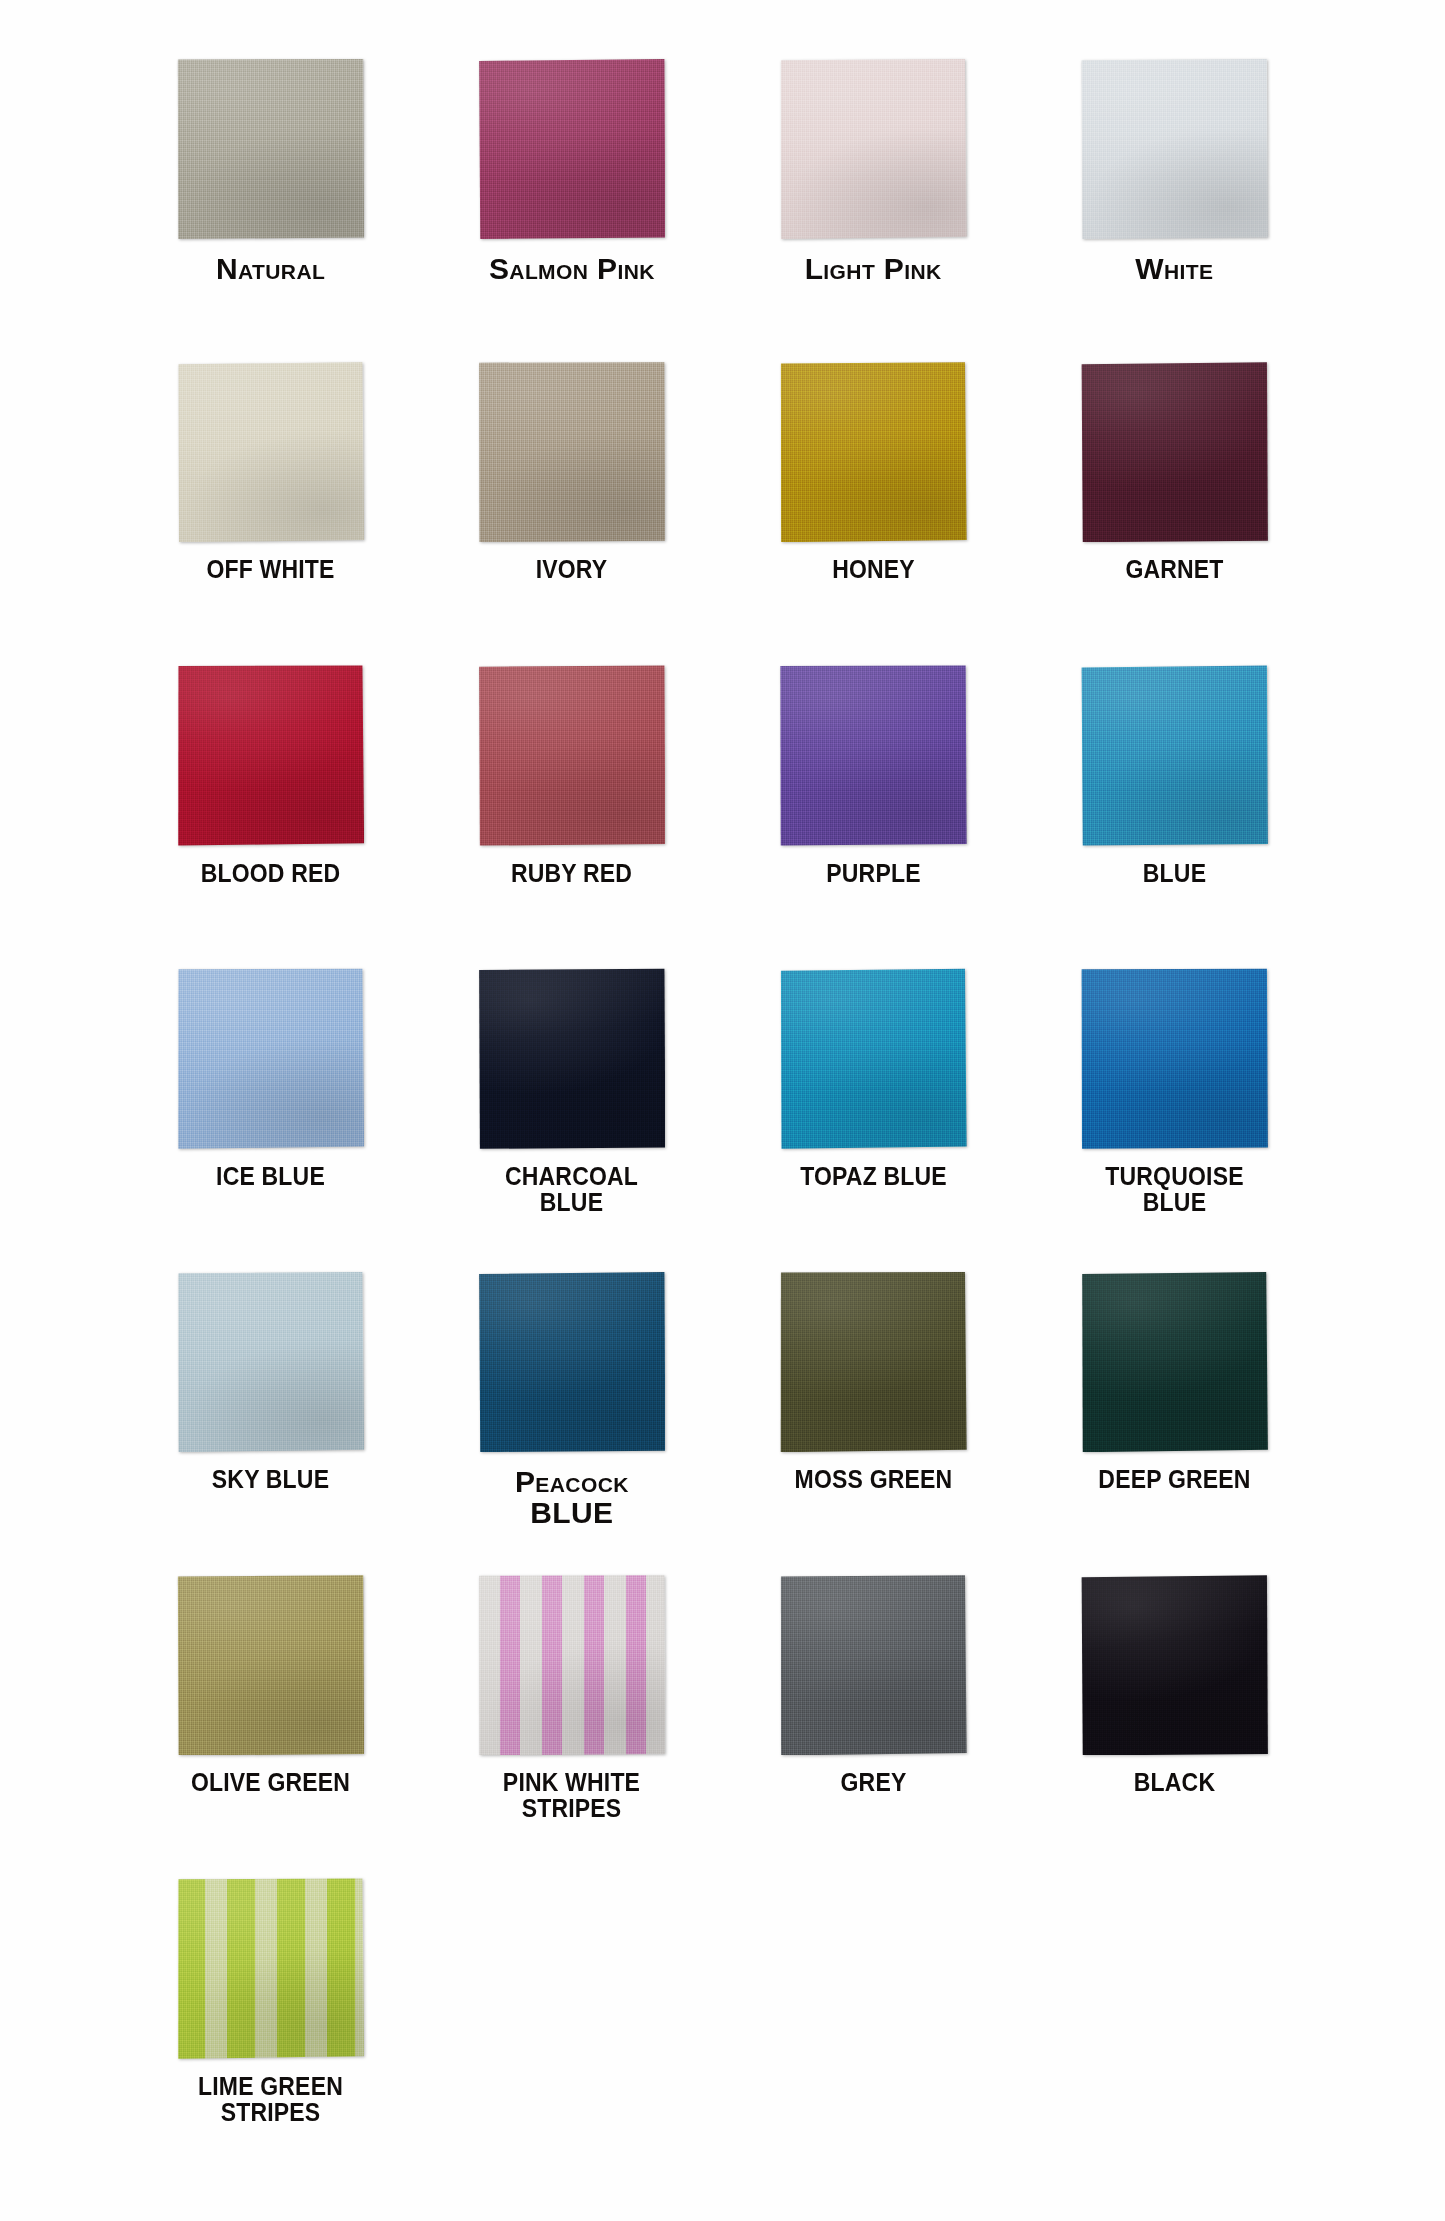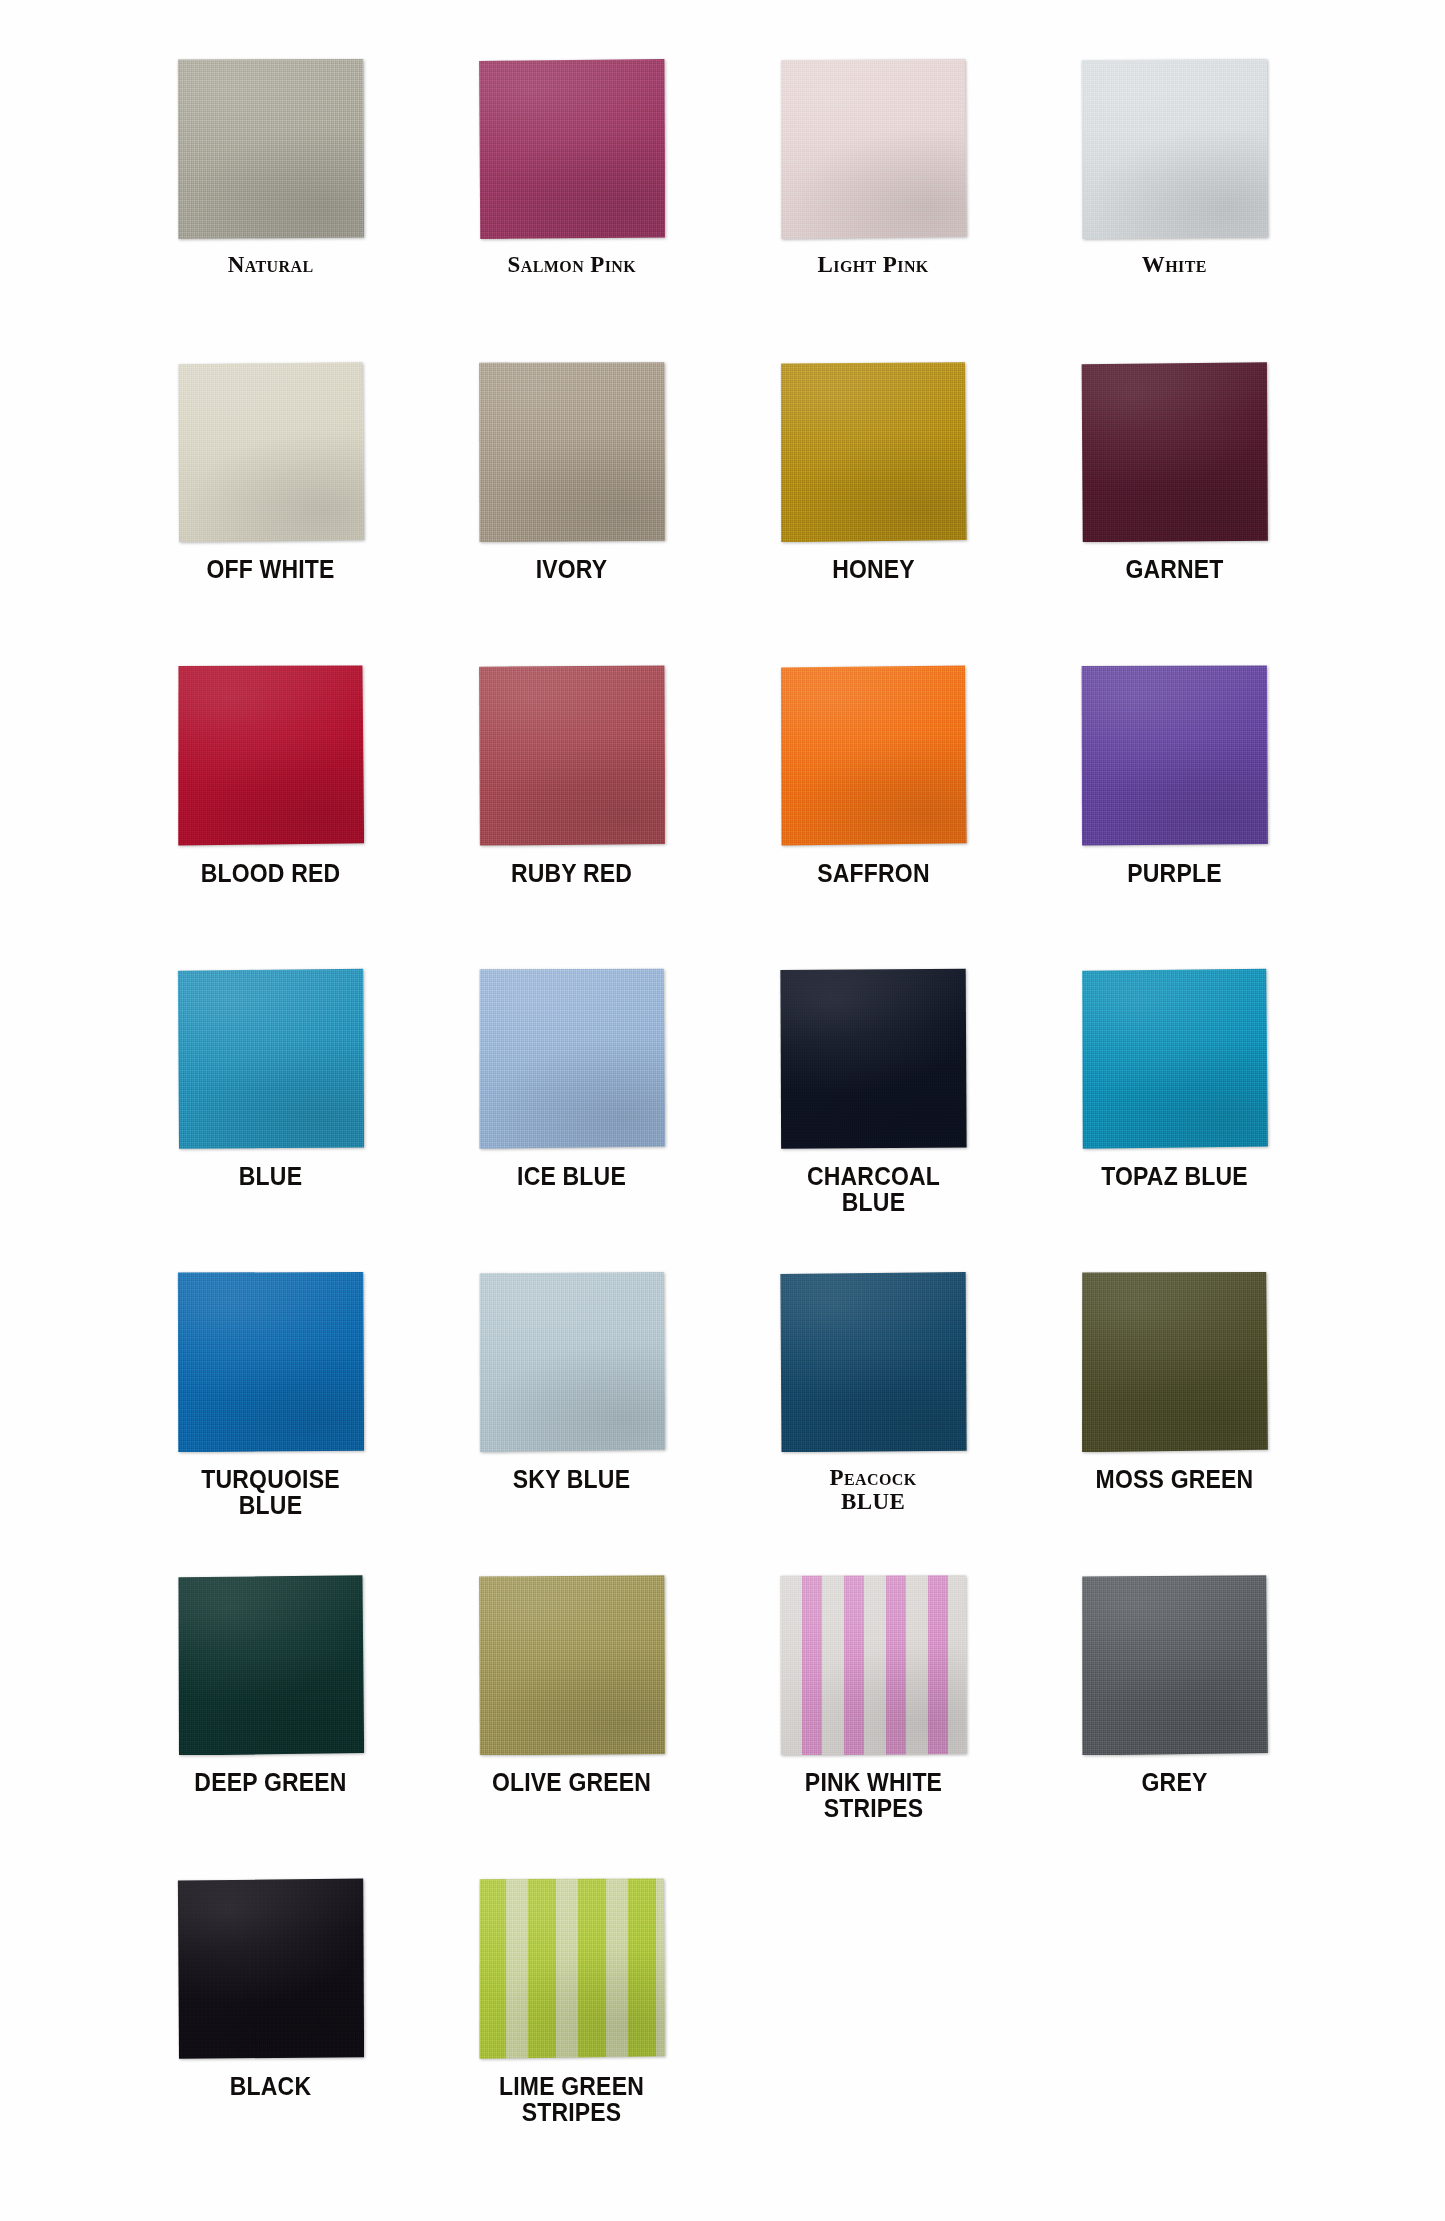--- a/index.html
+++ b/index.html
@@ -108,24 +108,24 @@
   .label {
     margin-top: 14px;
     text-align: center;
     color: #100d0c;
     line-height: 1.04;
     width: 215px;
   }
 
   
   .label.serif-caps {
-    font-family: Liberation Serif, serif;
+    font-family: Liberation Sans, sans-serif;
     font-variant: small-caps;
     font-weight: 700;
-    font-size: 23px;
+    font-size: 30px;
     letter-spacing: 0.4px;
   }
 
   
   .label.sans-caps {
     font-family: "Liberation Sans", sans-serif;
     font-weight: 700;
     font-size: 25px;
     letter-spacing: 0.2px;
     transform: scaleX(0.92);
@@ -213,28 +213,20 @@
       <div class="cell">
         <div class="swatch-wrap">
           <div class="swatch" style="background-color: rgb(162, 74, 82); clip-path: polygon(0.4% 1.2%, 99.5% 0.5%, 100% 99.2%, 0.8% 100%);"></div>
         </div>
         <div class="label sans-caps">
           <span class="ln">RUBY RED</span>
         </div>
       </div>
       <div class="cell">
         <div class="swatch-wrap">
-          <div class="swatch" style="background-color: rgb(236, 112, 18); clip-path: polygon(0.7% 1.6%, 99.1% 0.5%, 100% 98.7%, 1% 100%);"></div>
-        </div>
-        <div class="label sans-caps">
-          <span class="ln">SAFFRON</span>
-        </div>
-      </div>
-      <div class="cell">
-        <div class="swatch-wrap">
           <div class="swatch" style="background-color: rgb(95, 68, 153); clip-path: polygon(0.4% 0.8%, 99.5% 0.5%, 100% 99.2%, 0.6% 100%);"></div>
         </div>
         <div class="label sans-caps">
           <span class="ln">PURPLE</span>
         </div>
       </div>
       <div class="cell">
         <div class="swatch-wrap">
           <div class="swatch" style="background-color: rgb(42, 140, 184); clip-path: polygon(0.4% 1.6%, 99.5% 0.5%, 100% 99.2%, 1% 100%);"></div>
         </div>

